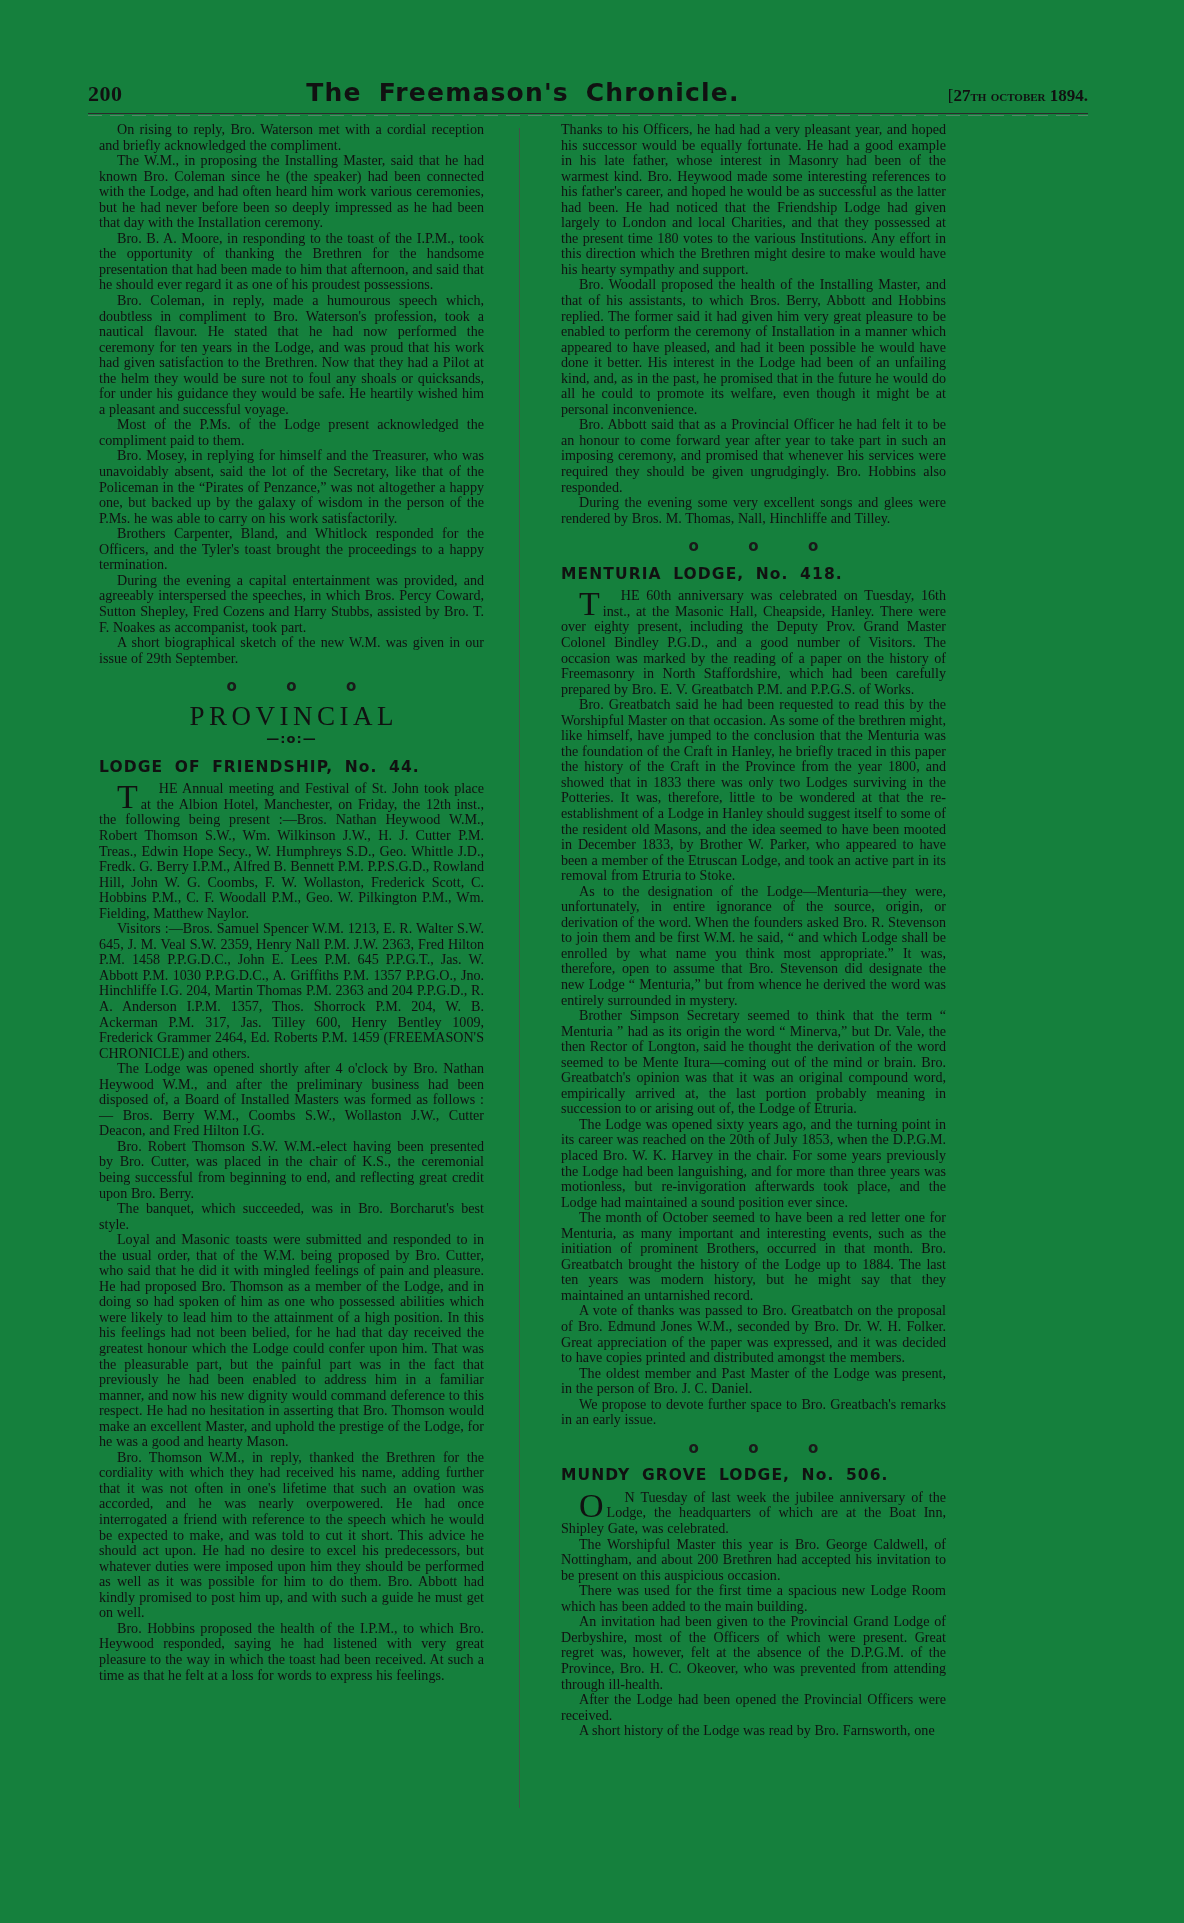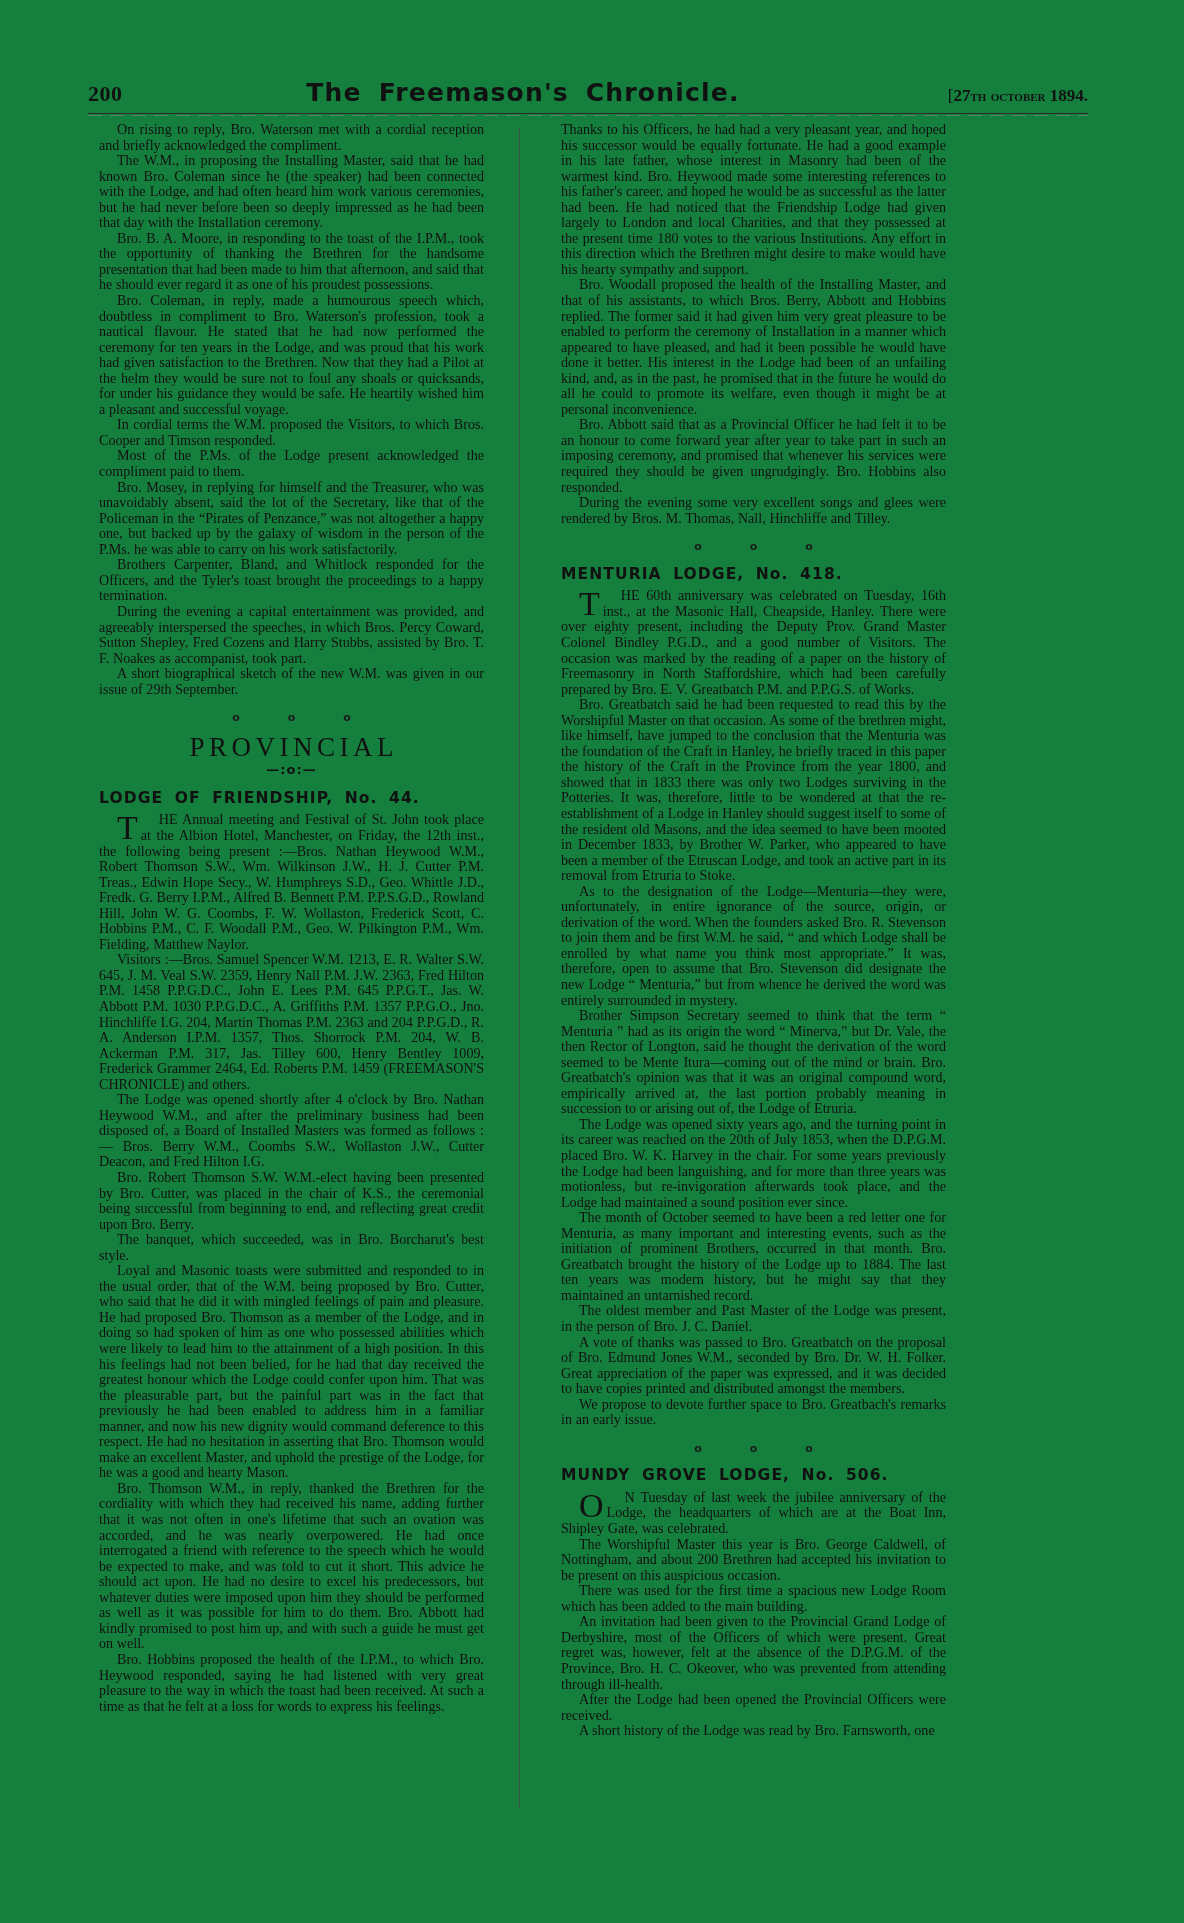--- a/index.html
+++ b/index.html
@@ -80,21 +80,21 @@
     text-indent:18px;
     text-align:justify;
   }
   .col p.noindent{text-indent:0;}
 
   
   .orn{
     text-align:center;
     margin:13px 0 11px 0;
     font-family:"DejaVu Sans","Liberation Sans",sans-serif;
-    font-size:11px;font-weight:700;
+    font-size:15px;font-weight:700;
     letter-spacing:22px;
     text-indent:22px;
     color:#1a1a1a;
   }
   .provincial{
     text-align:center;
     margin:14px 0 0 0;
     font-family:"Liberation Serif","DejaVu Serif",serif;
     font-size:27px;font-weight:400;
     letter-spacing:4.5px;
@@ -148,21 +148,20 @@
 
   <div class="columns">
     <div class="col-divider"></div>
 
     <div class="col col-left">
 
       <p>On rising to reply, Bro. Waterson met with a cordial reception and briefly acknowledged the compliment.</p>
       <p>The W.M., in proposing the Installing Master, said that he had known Bro. Coleman since he (the speaker) had been connected with the Lodge, and had often heard him work various ceremonies, but he had never before been so deeply impressed as he had been that day with the Installation ceremony.</p>
       <p>Bro. B. A. Moore, in responding to the toast of the I.P.M., took the opportunity of thanking the Brethren for the handsome presentation that had been made to him that afternoon, and said that he should ever regard it as one of his proudest possessions.</p>
       <p>Bro. Coleman, in reply, made a humourous speech which, doubtless in compliment to Bro. Waterson's profession, took a nautical flavour. He stated that he had now performed the ceremony for ten years in the Lodge, and was proud that his work had given satisfaction to the Brethren. Now that they had a Pilot at the helm they would be sure not to foul any shoals or quicksands, for under his guidance they would be safe. He heartily wished him a pleasant and successful voyage.</p>
-      <p>In cordial terms the W.M. proposed the Visitors, to which Bros. Cooper and Timson responded.</p>
       <p>Most of the P.Ms. of the Lodge present acknowledged the compliment paid to them.</p>
       <p>Bro. Mosey, in replying for himself and the Treasurer, who was unavoidably absent, said the lot of the Secretary, like that of the Policeman in the “Pirates of Penzance,” was not altogether a happy one, but backed up by the galaxy of wisdom in the person of the P.Ms. he was able to carry on his work satisfactorily.</p>
       <p>Brothers Carpenter, Bland, and Whitlock responded for the Officers, and the Tyler's toast brought the proceedings to a happy termination.</p>
       <p>During the evening a capital entertainment was provided, and agreeably interspersed the speeches, in which Bros. Percy Coward, Sutton Shepley, Fred Cozens and Harry Stubbs, assisted by Bro. T. F. Noakes as accompanist, took part.</p>
       <p>A short biographical sketch of the new W.M. was given in our issue of 29th September.</p>
 
       <div class="orn">o  o  o</div>
 
       <div class="provincial">PROVINCIAL</div>
       <div class="provincial-sub">—:o:—</div>
@@ -194,22 +193,22 @@
 
       <p class="dropcap-para">
         <span class="dropcap">T</span><span>HE</span><span class="after-cap"> 60th anniversary was celebrated on Tuesday, 16th inst., at the Masonic Hall, Cheapside, Hanley. There were over eighty present, including the Deputy Prov. Grand Master Colonel Bindley P.G.D., and a good number of Visitors. The occasion was marked by the reading of a paper on the history of Freemasonry in North Staffordshire, which had been carefully prepared by Bro. E. V. Greatbatch P.M. and P.P.G.S. of Works.</span>
       </p>
 
       <p>Bro. Greatbatch said he had been requested to read this by the Worshipful Master on that occasion. As some of the brethren might, like himself, have jumped to the conclusion that the Menturia was the foundation of the Craft in Hanley, he briefly traced in this paper the history of the Craft in the Province from the year 1800, and showed that in 1833 there was only two Lodges surviving in the Potteries. It was, therefore, little to be wondered at that the re-establishment of a Lodge in Hanley should suggest itself to some of the resident old Masons, and the idea seemed to have been mooted in December 1833, by Brother W. Parker, who appeared to have been a member of the Etruscan Lodge, and took an active part in its removal from Etruria to Stoke.</p>
       <p>As to the designation of the Lodge—Menturia—they were, unfortunately, in entire ignorance of the source, origin, or derivation of the word. When the founders asked Bro. R. Stevenson to join them and be first W.M. he said, “ and which Lodge shall be enrolled by what name you think most appropriate.” It was, therefore, open to assume that Bro. Stevenson did designate the new Lodge “ Menturia,” but from whence he derived the word was entirely surrounded in mystery.</p>
       <p>Brother Simpson Secretary seemed to think that the term “ Menturia ” had as its origin the word “ Minerva,” but Dr. Vale, the then Rector of Longton, said he thought the derivation of the word seemed to be Mente Itura—coming out of the mind or brain. Bro. Greatbatch's opinion was that it was an original compound word, empirically arrived at, the last portion probably meaning in succession to or arising out of, the Lodge of Etruria.</p>
       <p>The Lodge was opened sixty years ago, and the turning point in its career was reached on the 20th of July 1853, when the D.P.G.M. placed Bro. W. K. Harvey in the chair. For some years previously the Lodge had been languishing, and for more than three years was motionless, but re-invigoration afterwards took place, and the Lodge had maintained a sound position ever since.</p>
       <p>The month of October seemed to have been a red letter one for Menturia, as many important and interesting events, such as the initiation of prominent Brothers, occurred in that month. Bro. Greatbatch brought the history of the Lodge up to 1884. The last ten years was modern history, but he might say that they maintained an untarnished record.</p>
+      <p>A vote of thanks was passed to Bro. Greatbatch on the proposal of Bro. Edmund Jones W.M., seconded by Bro. Dr. W. H. Folker. Great appreciation of the paper was expressed, and it was decided to have copies printed and distributed amongst the members.</p>
       <p>The oldest member and Past Master of the Lodge was present, in the person of Bro. J. C. Daniel.</p>
-      <p>A vote of thanks was passed to Bro. Greatbatch on the proposal of Bro. Edmund Jones W.M., seconded by Bro. Dr. W. H. Folker. Great appreciation of the paper was expressed, and it was decided to have copies printed and distributed amongst the members.</p>
       <p>We propose to devote further space to Bro. Greatbach's remarks in an early issue.</p>
 
       <div class="orn">o  o  o</div>
       <div class="lodge-heading">MUNDY GROVE LODGE, No. 506.</div>
 
       <p class="dropcap-para">
         <span class="dropcap">O</span><span>N</span><span class="after-cap"> Tuesday of last week the jubilee anniversary of the Lodge, the headquarters of which are at the Boat Inn, Shipley Gate, was celebrated.</span>
       </p>
 
       <p>The Worshipful Master this year is Bro. George Caldwell, of Nottingham, and about 200 Brethren had accepted his invitation to be present on this auspicious occasion.</p>

